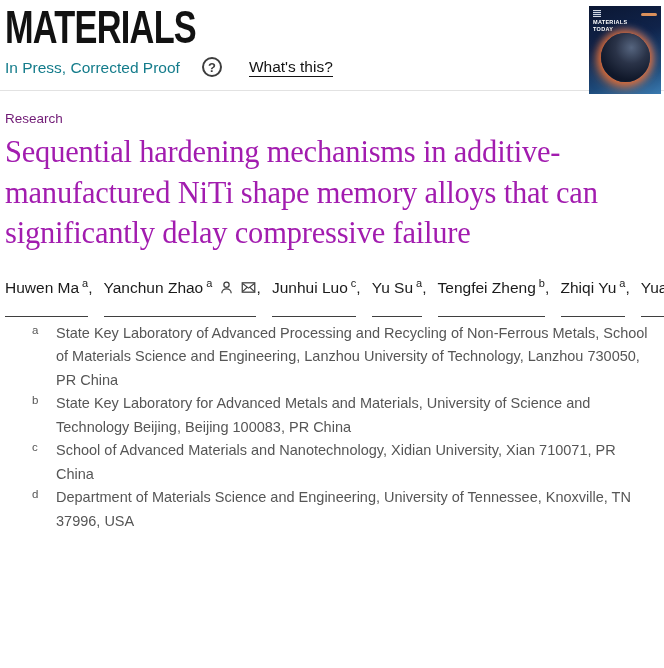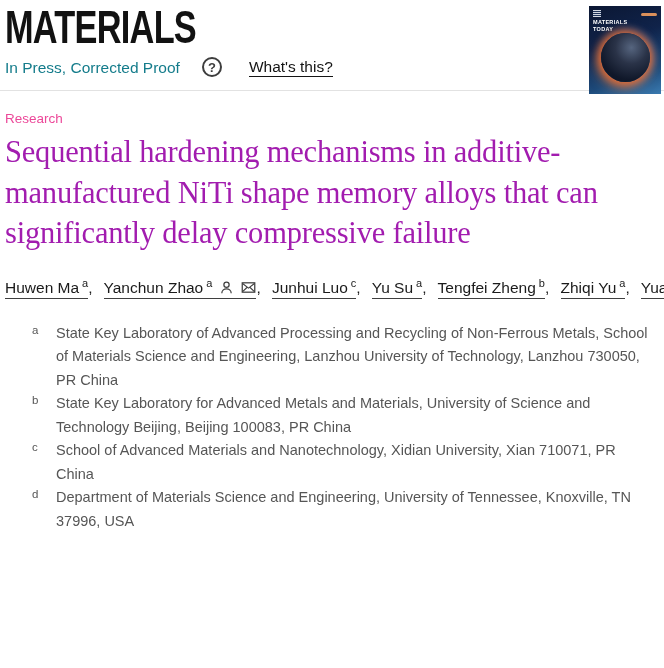--- a/index.html
+++ b/index.html
@@ -32,33 +32,33 @@
     display:flex; align-items:center; justify-content:center;
     font-size:13px; font-weight:700; color:#3d3d3d; margin-left:22px; cursor:pointer;
   }
   .whats-this {
     margin-left:27px; font-size:15.5px; color:#141414; text-decoration:none;
     border-bottom:1.5px solid #141414; padding-bottom:0; cursor:pointer;
   }
 
   .divider { height:1px; background:#e2e2e2; margin-top:13px; width:664px; }
 
-  .section-label { margin-top:20px; font-size:13.5px; color:#ec4899; }
+  .section-label { margin-top:20px; font-size:13.5px; color:#701a75; }
 
   .title {
     font-family:"Liberation Serif", serif; font-weight:400;
     font-size:30.5px; line-height:1.32; color:#a21caf;
     margin:6px 0 0 0; max-width:656px; letter-spacing:-0.2px;
   }
 
   
   .authors { margin-top:22px; font-size:15.5px; line-height:1.72; color:#1a1a1a; }
   .author-entry { white-space:nowrap; }
   .author-link {
-    border-bottom:1px solid #3f3f3f; padding-bottom:2px;
+    border-bottom:1px solid #3f3f3f; padding-bottom:20px;
     text-decoration:none; color:#1a1a1a; cursor:pointer;
   }
   .a-sup { font-size:11px; vertical-align:super; margin-left:3px; line-height:0; }
   .a-sep { margin-right:7px; }
   .mini-icon { width:15px; height:15px; margin-left:7px; vertical-align:-2px; cursor:pointer; }
 
   
   .affiliations { margin-top:20px; font-size:14.5px; color:#565656; }
   .aff-item { display:flex; }
   .aff-label {

